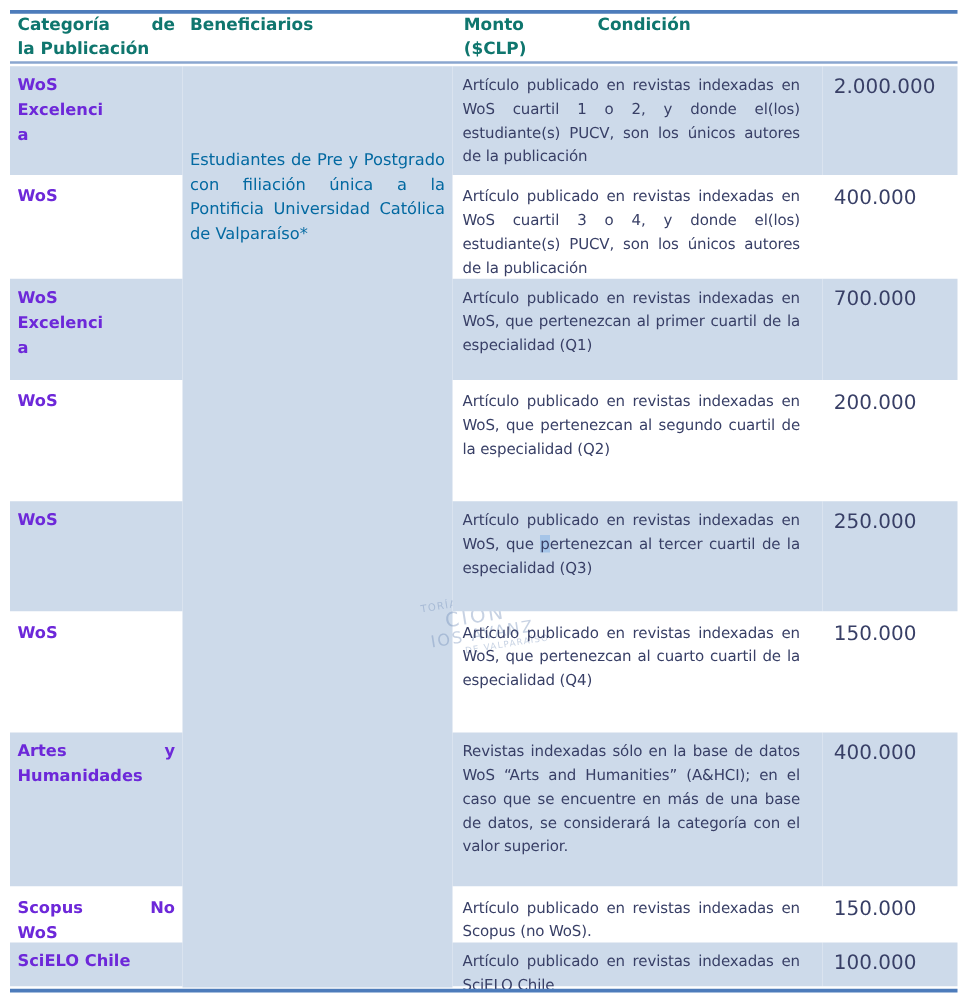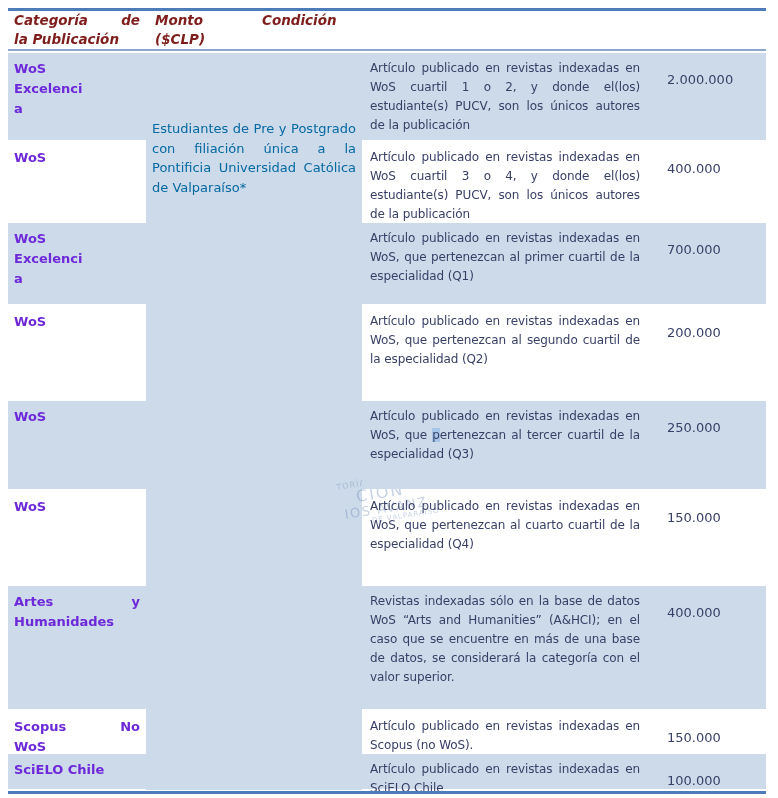--- a/index.html
+++ b/index.html
@@ -6,41 +6,41 @@
   .page{
     position:relative;width:778px;height:798px;background:#ffffff;overflow:hidden;
     font-family:"DejaVu Sans","Liberation Sans",sans-serif;color:#383f66;
   }
   .rule{position:absolute;left:8px;width:758px;}
   .rule-top{top:8px;height:3px;background:#4d7cbb;}
   .rule-header-bottom{top:49px;height:2px;background:#8aa6cf;}
   .rule-bottom{top:791px;height:3px;background:#4d7cbb;}
 
   .header{position:absolute;left:8px;top:11px;width:758px;display:flex;}
-  .hdr{font-weight:bold;color:#7f1d1d;font-size:13.5px;line-height:19px;font-style:italic;}
+  .hdr{font-weight:bold;color:#0f766e;font-size:13.5px;line-height:19px;}
 
   .cell{box-sizing:border-box;}
   .c1{width:138px;padding:0 6px;}
   .c2{width:216px;padding:0 6px;}
   .c3{width:296px;padding:0 18px 0 8px;}
   .c4{width:108px;padding:0 4px 0 9px;}
 
   .col2-band{position:absolute;left:146px;top:53px;width:216px;height:737px;background:#cddaea;}
 
   .rows{position:absolute;left:8px;top:53px;width:758px;}
   .row{display:flex;margin-bottom:2px;}
   .row.shaded .c1,.row.shaded .c3,.row.shaded .c4{background:#cddaea;}
   .r1{height:87px}.r2{height:79px}.r3{height:81px}.r4{height:93px}.r5{height:88px}
   .r6{height:93px}.r7{height:123px}.r8{height:41px}.r9{height:35px}
 
   .cat{font-weight:bold;color:#6d28d9;font-size:13px;line-height:20px;padding-top:6px;}
   .stretch{text-align:justify;text-align-last:justify;}
   .cond{font-size:12px;line-height:19px;padding-top:6px;letter-spacing:-0.1px;}
   .cond .just{text-align:justify;}
-  .amt{font-size:13px;padding-top:19px;}
+  .amt{font-size:16px;padding-top:6px;}
 
   .benef-note{
     position:absolute;left:152px;top:119px;width:204px;
     font-size:13px;line-height:19.5px;text-align:justify;color:#0369a1;
   }
   .hl{background:#a6c5e8;}
 
   .watermark{
     position:absolute;left:336px;top:484px;width:210px;
     transform:rotate(-9deg);transform-origin:left top;
@@ -177,20 +177,23 @@
 
   </div>
 
   <div class="benef-note">Estudiantes de Pre y Postgrado con filiación única a la Pontificia Universidad Católica de Valparaíso*</div>
 
   <div class="header">
     <div class="cell c1 hdr">
       <div class="stretch">Categoría de</div>
       <div>la Publicación</div>
     </div>
+    <div class="cell c2 hdr">
+      <div>Beneficiarios</div>
+    </div>
     <div class="cell c4 hdr">
       <div>Monto</div>
       <div>($CLP)</div>
     </div>
     <div class="cell c3 hdr">
       <div>Condición</div>
     </div>
   </div>
 
   <div class="rule rule-header-bottom"></div>

